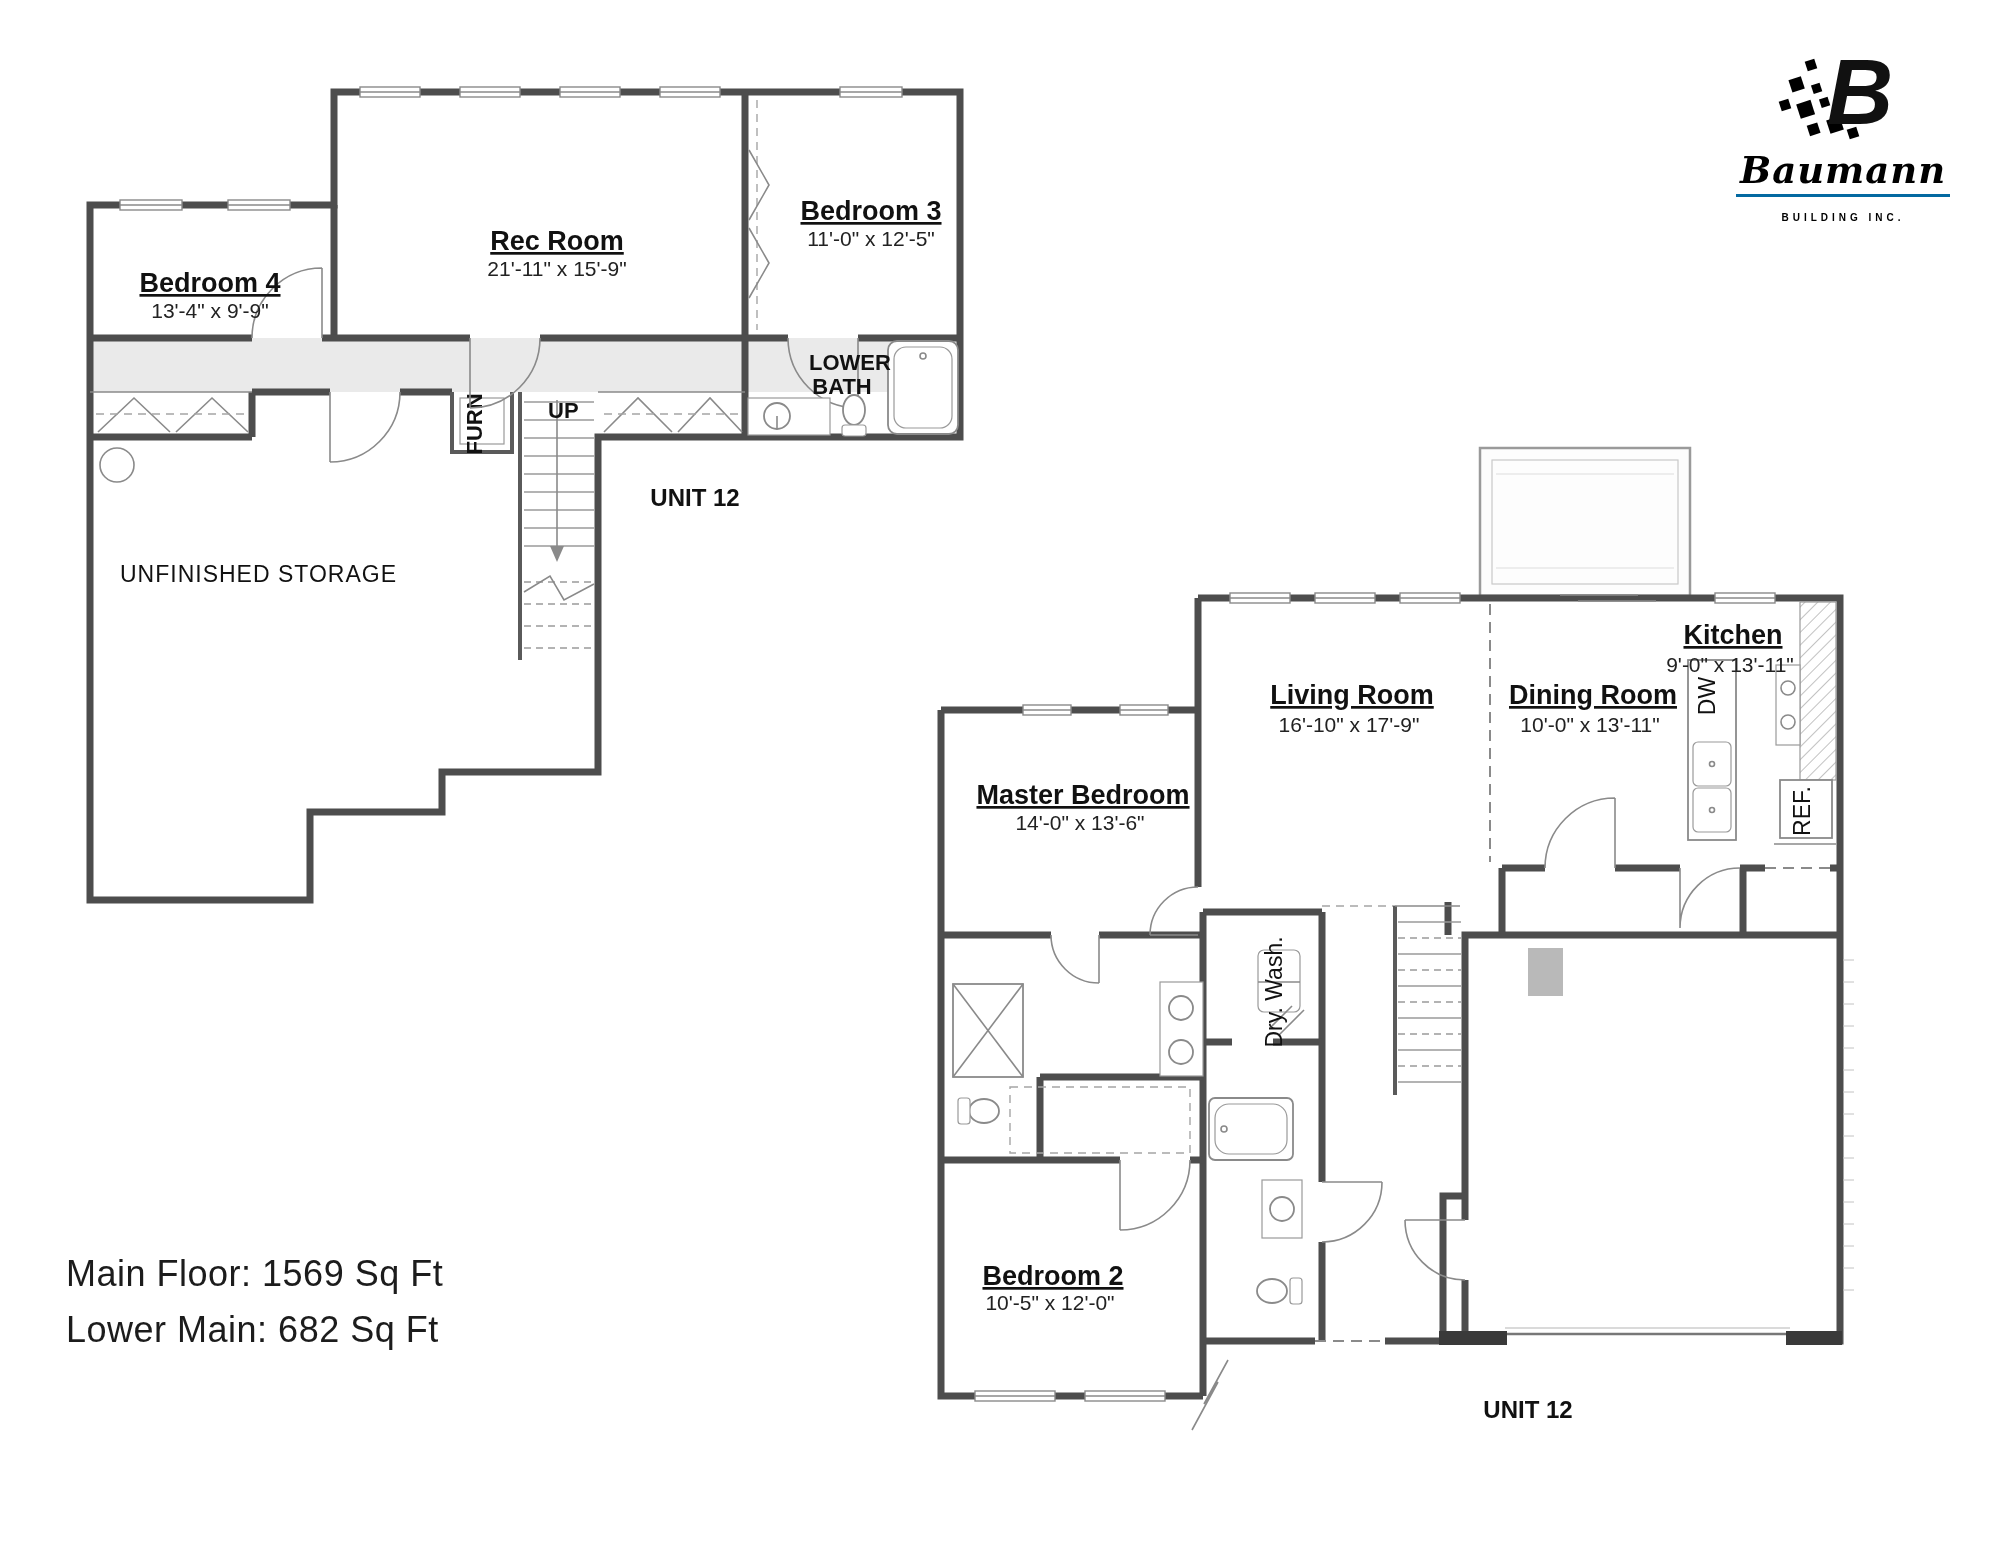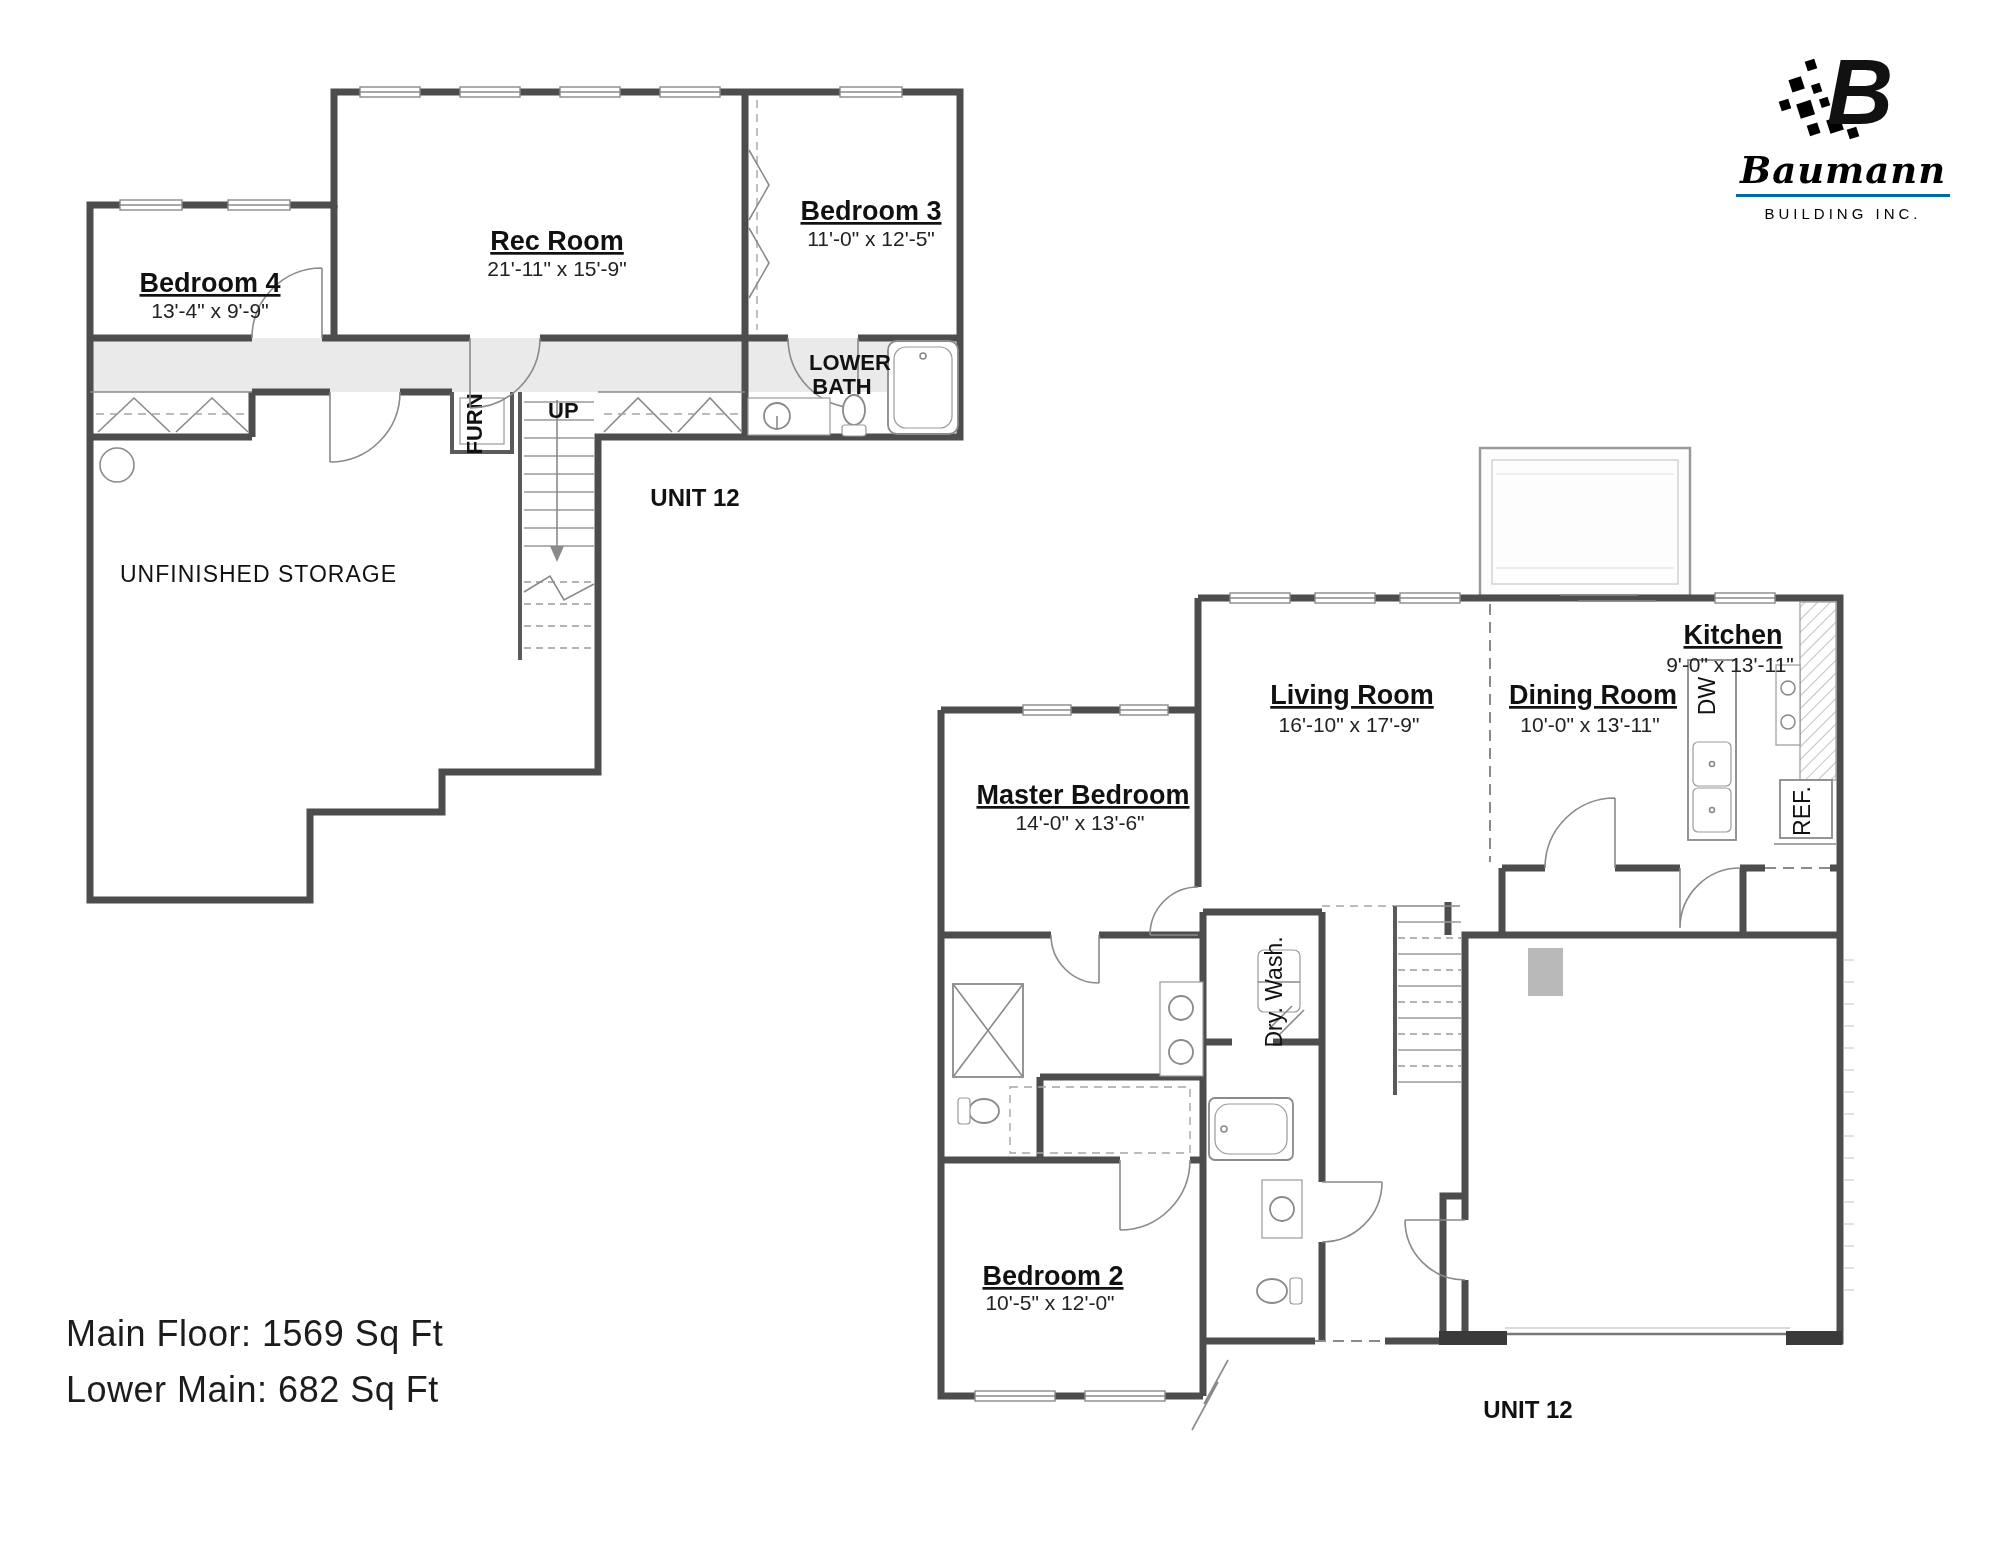--- a/index.html
+++ b/index.html
@@ -21,22 +21,22 @@
   .dash{stroke:#8a8a8a;stroke-width:2;stroke-dasharray:11 7;fill:none;}
   .dashthin{stroke:#a5a5a5;stroke-width:1.4;stroke-dasharray:8 6;fill:none;}
   .tread{stroke:#9a9a9a;stroke-width:1.4;}
   .treadd{stroke:#9a9a9a;stroke-width:1.4;stroke-dasharray:7 5;}
   .win{fill:#ffffff;stroke:#8a8a8a;stroke-width:1.4;}
   .pier{fill:#3a3a3a;}
   .logo{position:absolute;left:1718px;top:40px;width:250px;text-align:center;color:#000;}
   .logo-brand{font-family:"DejaVu Serif",serif;font-style:italic;font-weight:bold;
               font-size:37px;letter-spacing:1px;margin-top:-6px;
               border-bottom:3px solid #0369a1;display:inline-block;padding:0 4px 2px;}
-  .logo-tagline{font-size:15px;font-weight:normal;letter-spacing:4px;margin-top:8px;}
-  .summary{position:absolute;left:66px;top:1306px;color:#1c1c1c;
+  .logo-tagline{font-size:10px;font-weight:bold;letter-spacing:4px;margin-top:15px;}
+  .summary{position:absolute;left:66px;top:1246px;color:#1c1c1c;
            font-size:36px;line-height:56px;letter-spacing:0.5px;}
   .summary .row span{display:inline;}
 </style>
 </head>
 <body>
 
 <div class="canvas">
 
   <svg style="position:absolute;left:0;top:0;" width="1000" height="960" viewBox="0 0 1000 960">
 

